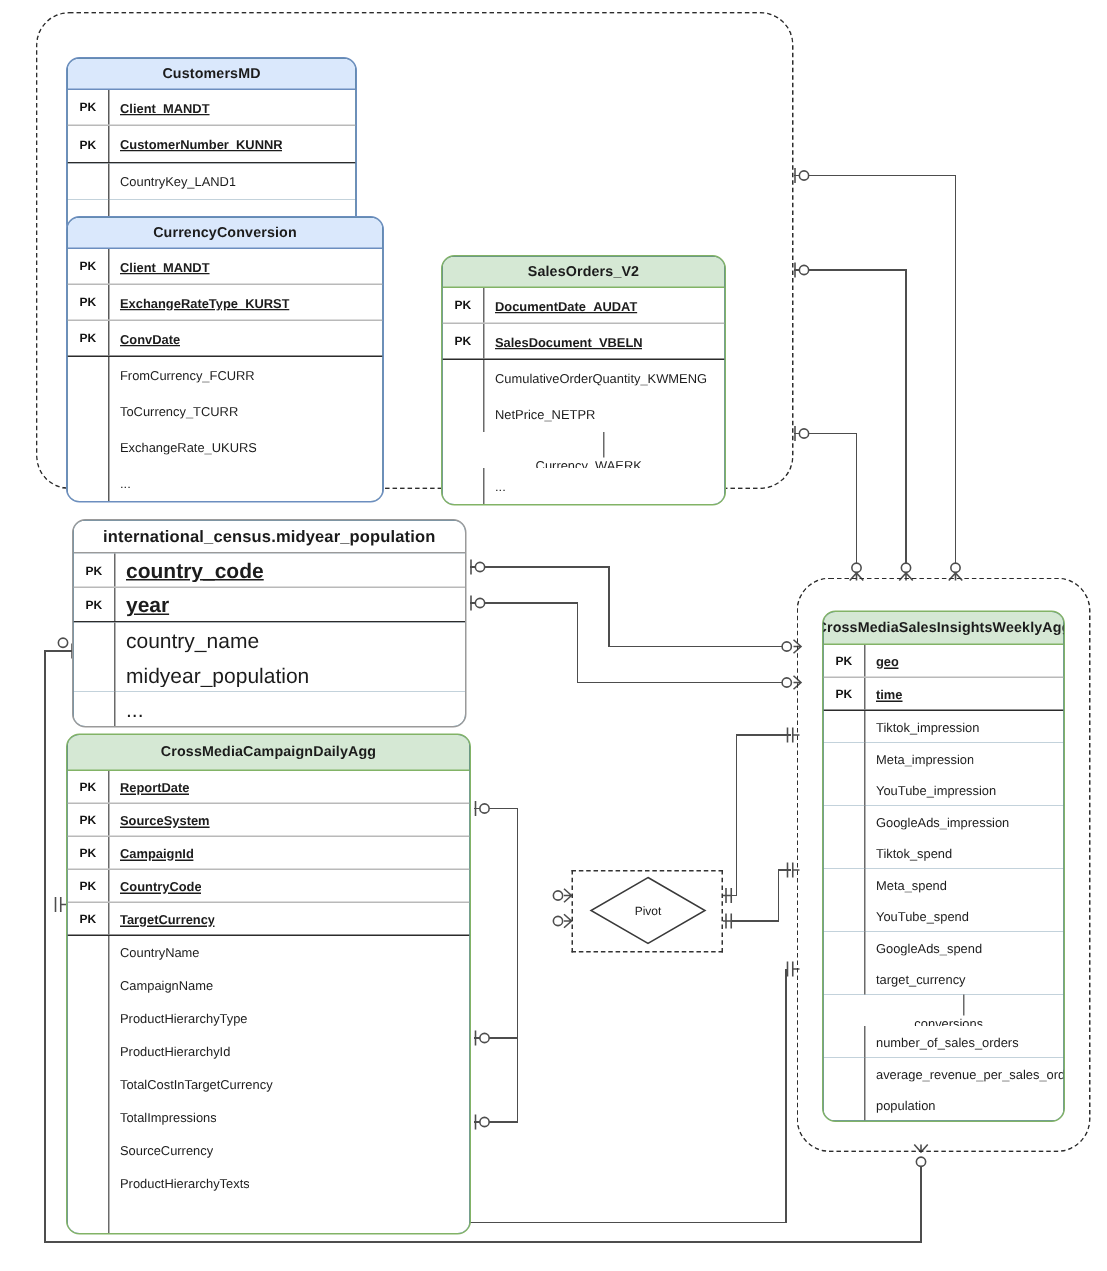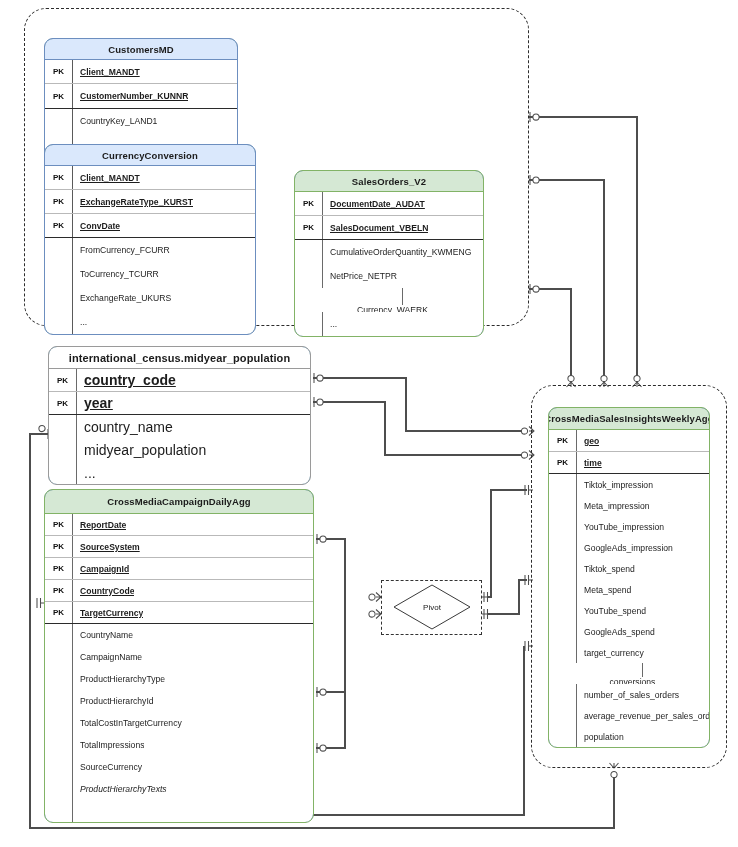--- a/index.html
+++ b/index.html
@@ -409,21 +409,21 @@
             <div class="name-cell">TotalCostInTargetCurrency</div>
           </div>
           <div class="row attr" style="height: 22px;">
             <div class="key-cell"></div>
             <div class="name-cell">TotalImpressions</div>
           </div>
           <div class="row attr" style="height: 22px;">
             <div class="key-cell"></div>
             <div class="name-cell">SourceCurrency</div>
           </div>
-          <div class="row attr" style="height: 22px; font-style: italic;">
+          <div class="row attr" style="height: 22px;">
             <div class="key-cell"></div>
             <div class="name-cell">ProductHierarchyTexts</div>
           </div>
           <div class="row attr" style="height: 22px;">
             <div class="key-cell"></div>
           </div>
         </div>
       </div>
       <div class="entity green" style="left: 548px; top: 407px; width: 162px;">
         <div class="ent-title" style="height: 22px;">CrossMediaSalesInsightsWeeklyAgg</div>

